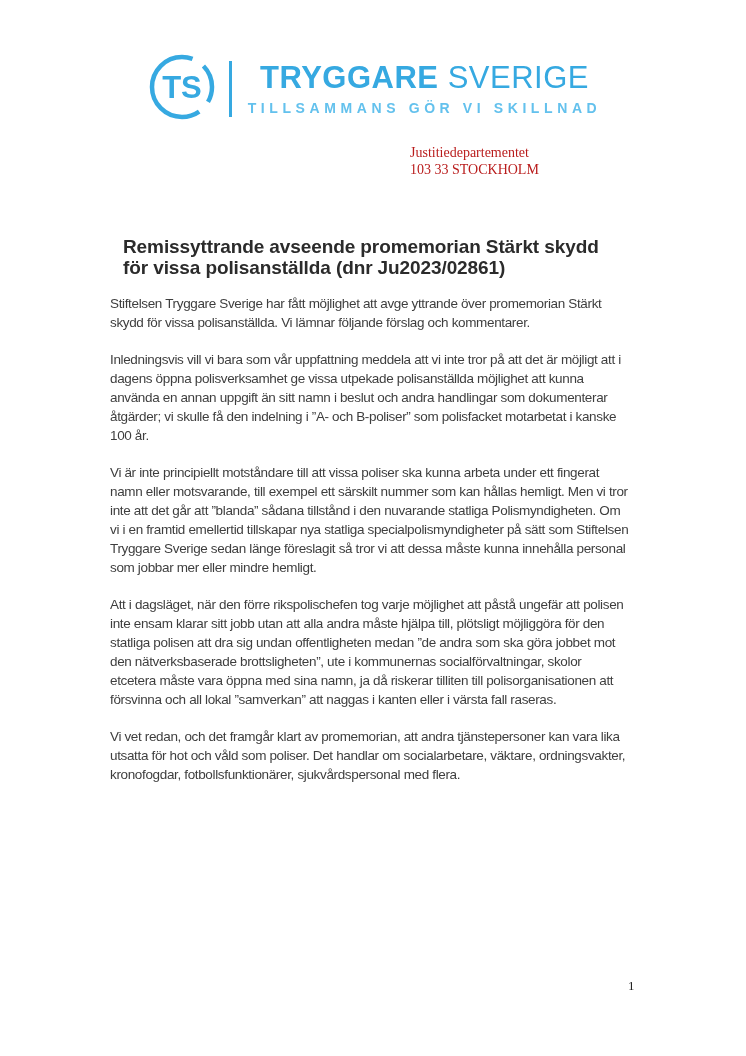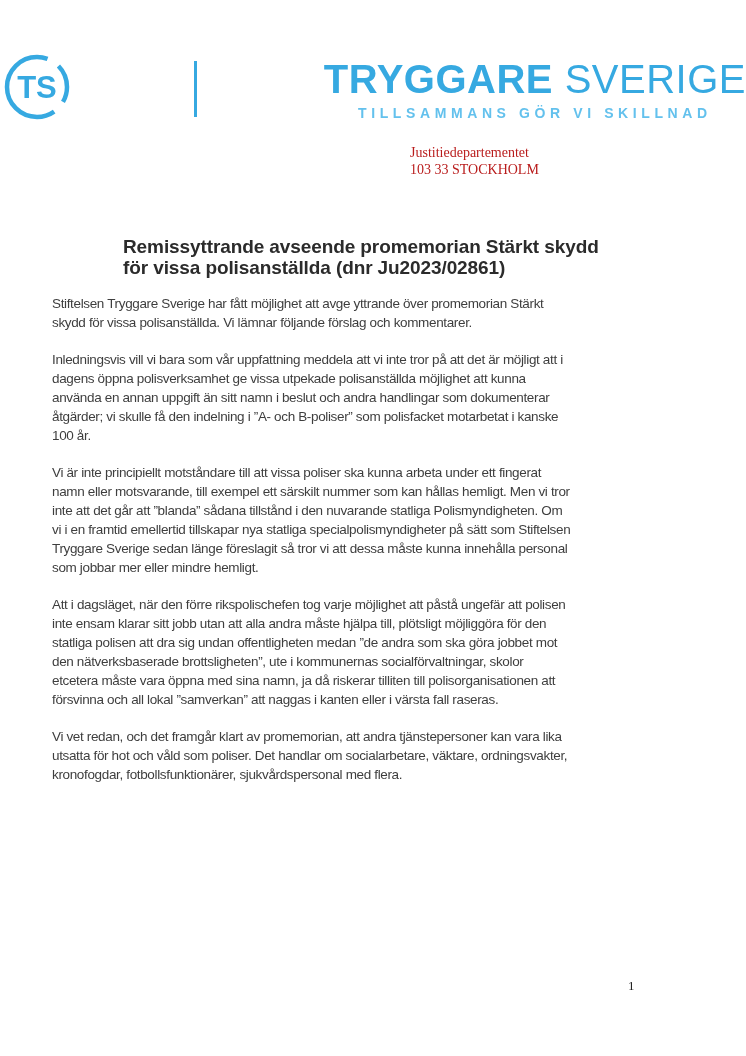--- a/index.html
+++ b/index.html
@@ -10,34 +10,34 @@
     height: 1056px;
     background: #ffffff;
     overflow: hidden;
     font-family: "Liberation Sans", sans-serif;
   }
 
   
   .logo-header {
     padding-top: 50px;
     display: flex;
-    justify-content: space-between;
+    justify-content: center;
     align-items: center;
   }
   .logo-mark { flex: 0 0 auto; }
   .logo-divider {
     width: 3px;
     height: 56px;
     background: #36A9E1;
     margin: 0 16px 0 10px;
     align-self: center;
   }
   .brand-text { display: flex; flex-direction: column; align-items: center; }
   .brand-main {
-    font-size: 40px;
+    font-size: 31px;
     line-height: 1.05;
     color: #36A9E1;
     letter-spacing: 0.5px;
     white-space: nowrap;
   }
   .brand-main .brand-primary { font-weight: bold; }
   .brand-main .brand-secondary { font-weight: normal; }
   .brand-tagline {
     margin-top: 5px;
     font-size: 14px;
@@ -67,21 +67,21 @@
   .doc-title {
     margin: 58px 103px 0 123px;
     max-width: 505px;
     font-size: 19px;
     line-height: 21px;
     font-weight: bold;
     color: #2b2b2b;
     letter-spacing: -0.1px;
   }
   .doc-body {
-    margin: 0 103px 0 52px;
+    margin: 0 103px 0 110px;
     width: 520px;
   }
   .doc-body p {
     margin-top: 18px;
     font-size: 13.5px;
     line-height: 19px;
     letter-spacing: -0.35px;
     color: #3e3e3e;
   }
   .doc-body p:first-child { margin-top: 16px; }

